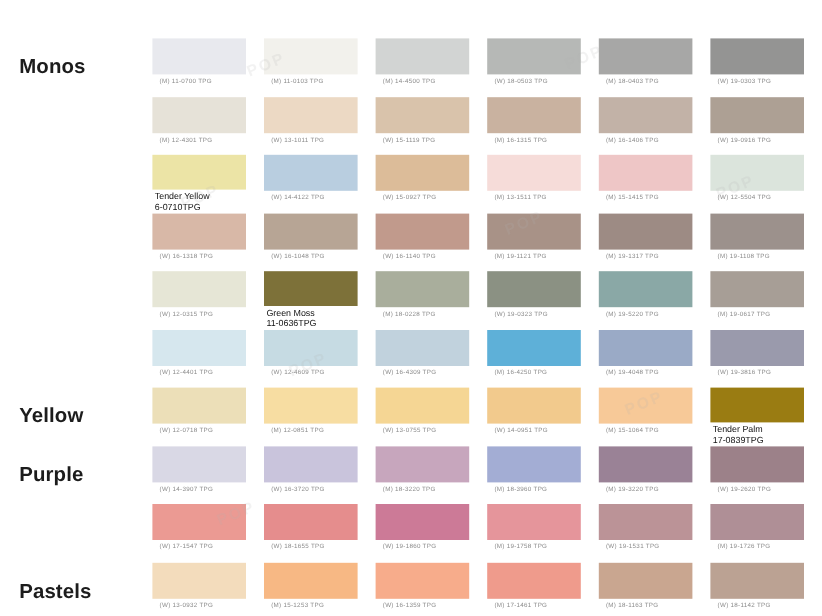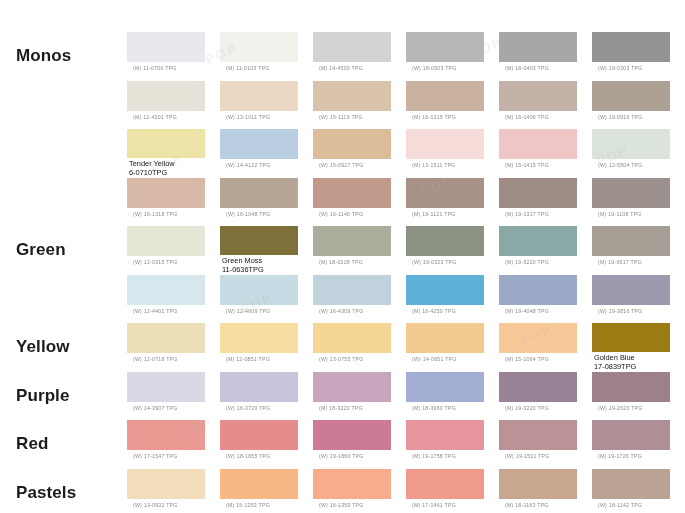--- a/index.html
+++ b/index.html
@@ -212,21 +212,20 @@
             <div class="swatch-chip" style="background: rgb(157, 139, 132);"></div>
             <div class="swatch-code">(M)  19-1317 TPG</div>
           </div>
           <div class="swatch-cell">
             <div class="swatch-chip" style="background: rgb(156, 145, 140);"></div>
             <div class="swatch-code">(M)  19-1108 TPG</div>
           </div>
         </div>
       </div>
       <div class="palette-row">
-        <div class="row-label">Green</div>
         <div class="swatch-strip">
           <div class="swatch-cell">
             <div class="swatch-chip" style="background: rgb(230, 230, 214);"></div>
             <div class="swatch-code">(W)  12-0315 TPG</div>
           </div>
           <div class="swatch-cell">
             <div class="swatch-chip" style="background: rgb(125, 113, 57);"></div>
             <div class="swatch-name">
               <span class="nm-line">Green Moss</span>
               <span class="nm-line">11-0636TPG</span>
@@ -297,21 +296,21 @@
             <div class="swatch-chip" style="background: rgb(242, 202, 141);"></div>
             <div class="swatch-code">(W)  14-0951 TPG</div>
           </div>
           <div class="swatch-cell">
             <div class="swatch-chip" style="background: rgb(247, 201, 152);"></div>
             <div class="swatch-code">(M)  15-1064 TPG</div>
           </div>
           <div class="swatch-cell">
             <div class="swatch-chip" style="background: rgb(154, 124, 18);"></div>
             <div class="swatch-name">
-              <span class="nm-line">Golden Blue</span>
+              <span class="nm-line">Tender Palm</span>
               <span class="nm-line">17-0839TPG</span>
             </div>
           </div>
         </div>
       </div>
       <div class="palette-row">
         <div class="row-label">Purple</div>
         <div class="swatch-strip">
           <div class="swatch-cell">
             <div class="swatch-chip" style="background: rgb(217, 216, 229);"></div>
@@ -333,21 +332,20 @@
             <div class="swatch-chip" style="background: rgb(154, 130, 150);"></div>
             <div class="swatch-code">(M)  19-3220 TPG</div>
           </div>
           <div class="swatch-cell">
             <div class="swatch-chip" style="background: rgb(156, 129, 137);"></div>
             <div class="swatch-code">(W)  19-2620 TPG</div>
           </div>
         </div>
       </div>
       <div class="palette-row">
-        <div class="row-label">Red</div>
         <div class="swatch-strip">
           <div class="swatch-cell">
             <div class="swatch-chip" style="background: rgb(235, 154, 147);"></div>
             <div class="swatch-code">(W)  17-1547 TPG</div>
           </div>
           <div class="swatch-cell">
             <div class="swatch-chip" style="background: rgb(229, 141, 141);"></div>
             <div class="swatch-code">(W)  18-1655 TPG</div>
           </div>
           <div class="swatch-cell">

